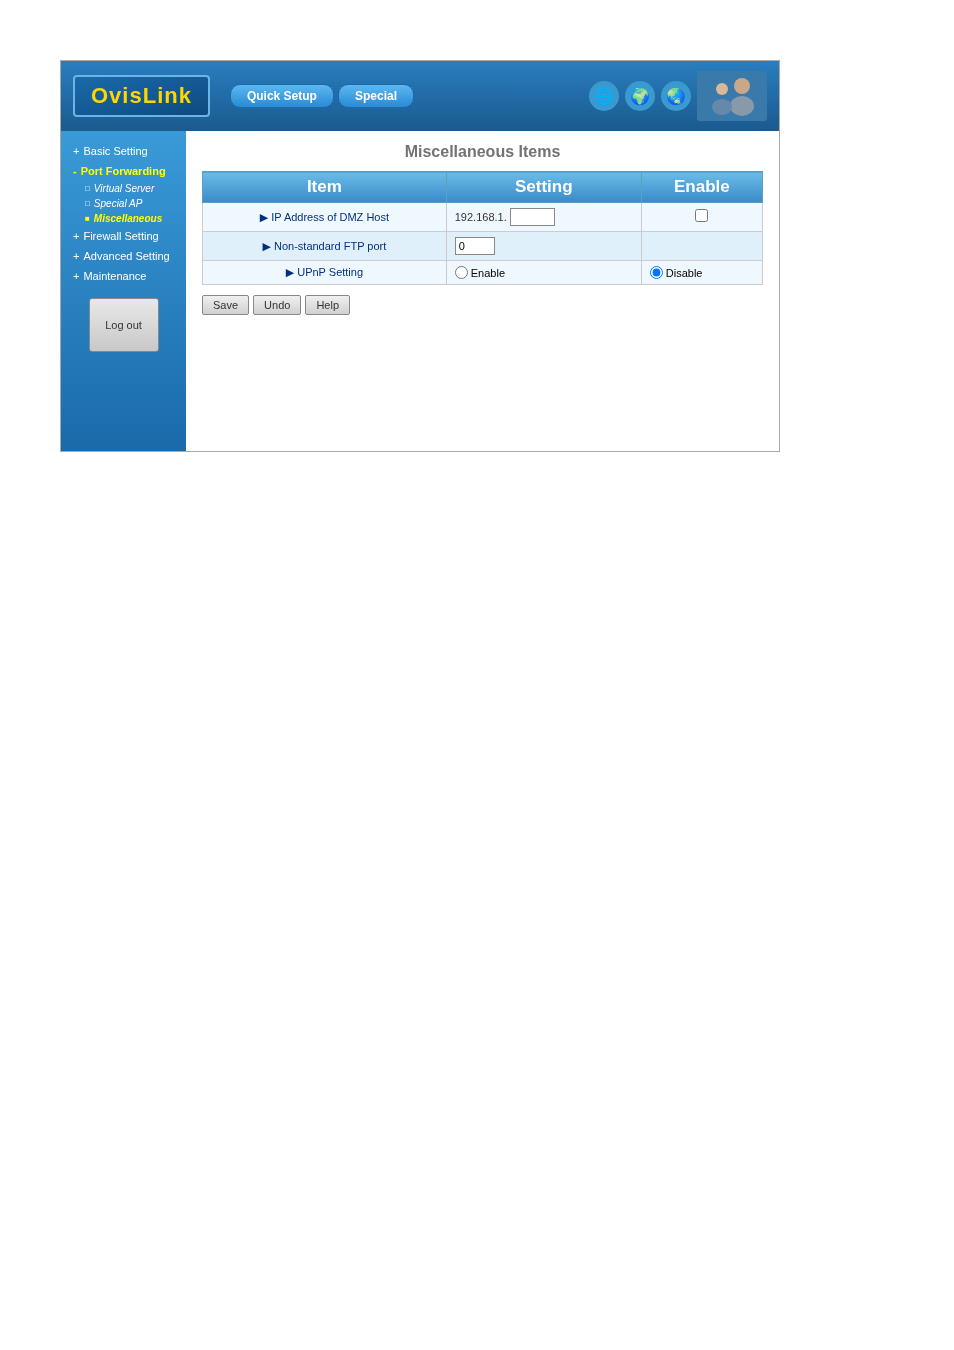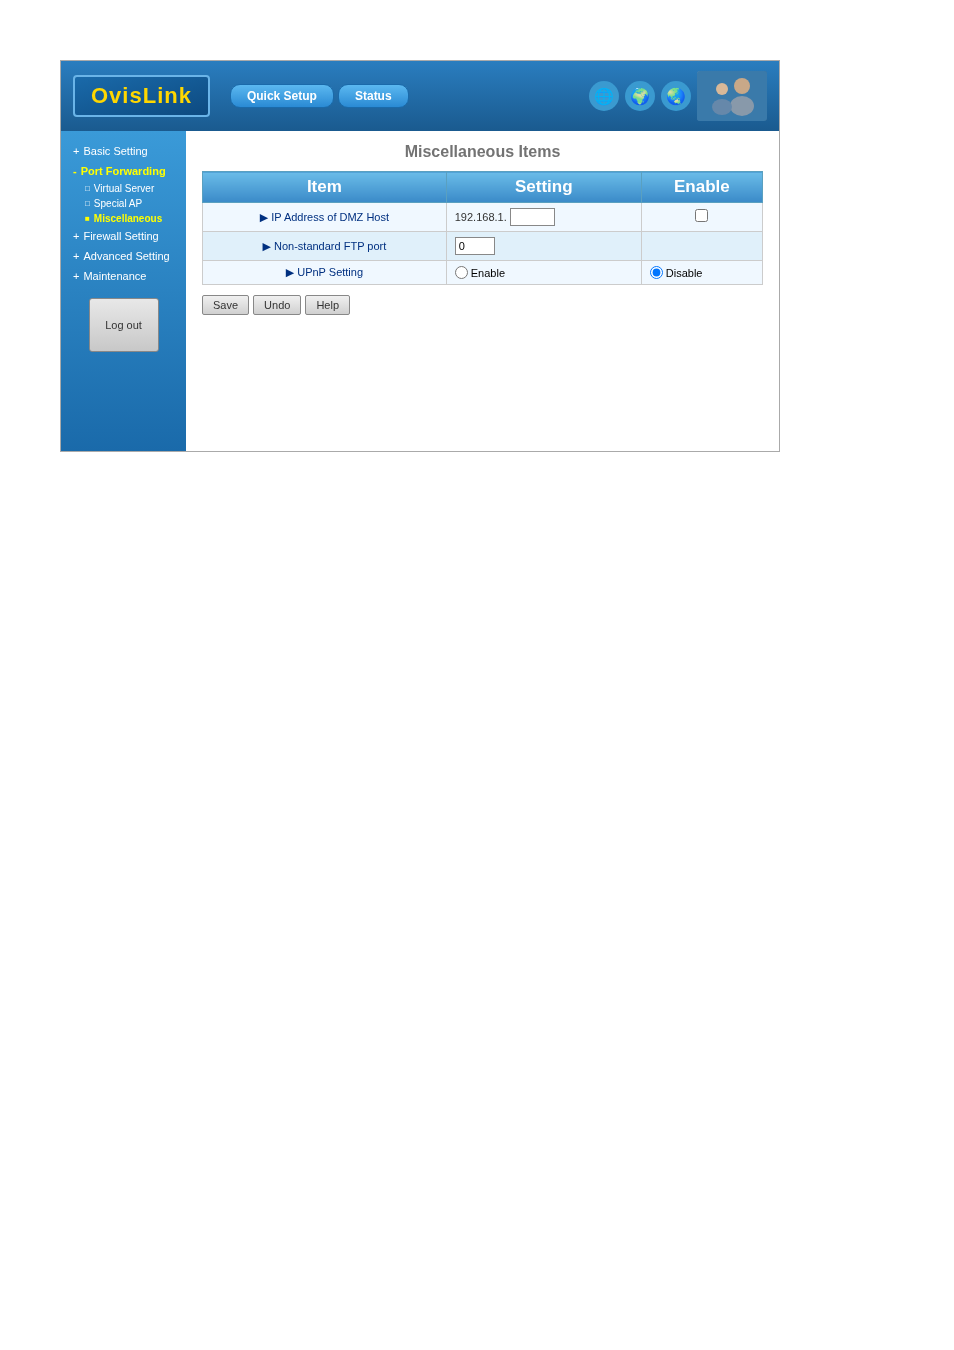--- a/index.html
+++ b/index.html
@@ -126,20 +126,21 @@
       gap: 4px;
     }
 
     .sidebar-item.active {
       color: #ffff00;
       font-weight: bold;
     }
 
     .sidebar-sub {
       padding-left: 14px;
+      font-style: italic;
     }
 
     .sidebar-sub .sidebar-item {
       font-size: 10px;
       padding: 2px 4px;
     }
 
     .sidebar-sub .sidebar-item::before {
       content: "□ ";
       font-size: 8px;
@@ -285,21 +286,21 @@
 
     <div class="header">
       <div class="logo-area">
         <div class="logo-box">
           <span class="logo-text">
             <span>Ovis</span><span style="color:#ffd700">Link</span>
           </span>
         </div>
         <div class="nav-tabs">
           <div class="nav-tab">Quick Setup</div>
-          <div class="nav-tab">Status</div>
+          <div class="nav-tab">Special</div>
         </div>
       </div>
       <div class="header-icons">
         <div class="header-icon">🌐</div>
         <div class="header-icon">🌍</div>
         <div class="header-icon">🌏</div>
         <div class="header-photo">
           <svg width="70" height="50" xmlns="http://www.w3.org/2000/svg">
             <rect width="70" height="50" fill="#3a7aaa"></rect>
             <circle cx="45" cy="15" r="8" fill="#c8a888"></circle>

